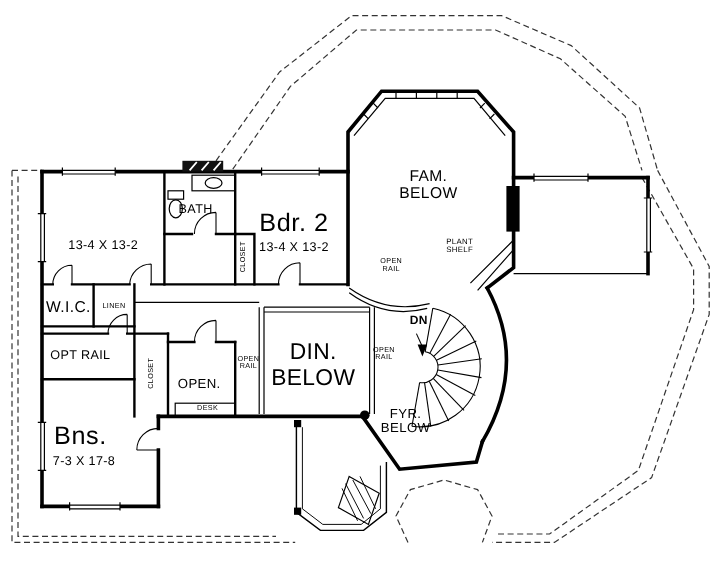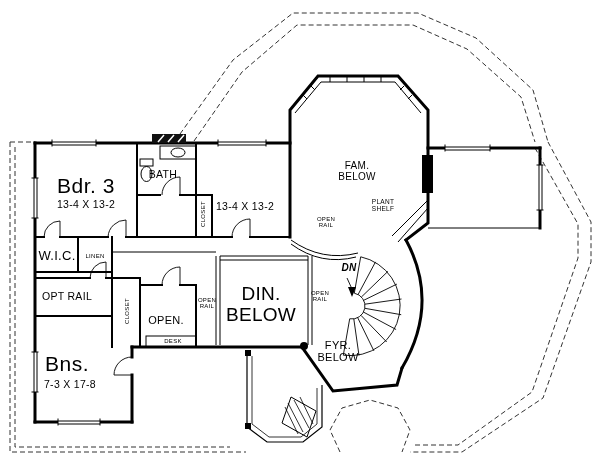--- a/index.html
+++ b/index.html
@@ -8,21 +8,21 @@
     font-family:"Liberation Sans",sans-serif;
   }
   .plan svg{position:absolute;left:0;top:0;}
   .lbl{
     position:absolute;transform:translate(-50%,-50%);
     color:#000;text-align:center;white-space:pre-line;line-height:1.08;
     letter-spacing:0.3px;
   }
   .lbl.vert{transform:translate(-50%,-50%) rotate(-90deg);}
   .lbl.big{font-weight:400;letter-spacing:0.5px;}
-  .lbl.bold{font-weight:700;font-style:italic;}
+  .lbl.bold{font-weight:700;}
 </style>
 </head>
 <body>
 
 <div class="plan">
 
   <svg width="600" height="469" viewBox="0 0 600 469">
 
     <g stroke="#333" stroke-width="1" fill="none" stroke-dasharray="5 3">
       <path d="M10,142 H35"></path>
@@ -141,25 +141,25 @@
     <g stroke="#000" fill="none">
       <path stroke-width="1.2" d="M247,352 V427 L267,442 H303 L322,427 V385"></path>
       <path stroke-width="0.8" d="M252,356 V424 L269,437 H301 L317,424 V388"></path>
       <polygon stroke-width="1" points="291,397 316,411 307,437 282,423"></polygon>
       <path stroke-width="0.8" d="M288,403 L303,432 M294,400 L309,428 M300,397 L313,424 M285,407 L298,434"></path>
       <rect x="245" y="350" width="6" height="6" fill="#000" stroke="none"></rect>
       <rect x="245" y="423" width="6" height="6" fill="#000" stroke="none"></rect>
     </g>
   </svg>
 
-  <div class="lbl big" style="left:86px;top:186px;font-size:21px">Bdr. 3</div>
   <div class="lbl" style="left:86px;top:205px;font-size:10.5px">13-4 X 13-2</div>
   <div class="lbl" style="left:163px;top:175px;font-size:10.5px">BATH</div>
+  <div class="lbl big" style="left:245px;top:187px;font-size:21px">Bdr. 2</div>
   <div class="lbl" style="left:245px;top:207px;font-size:10.5px">13-4 X 13-2</div>
-  <div class="lbl" style="left:357px;top:172px;font-size:10px">FAM.
+  <div class="lbl" style="left:357px;top:154px;font-size:13px">FAM.
 BELOW</div>
   <div class="lbl" style="left:383px;top:205px;font-size:6.5px">PLANT
 SHELF</div>
   <div class="lbl" style="left:326px;top:222px;font-size:6px">OPEN
 RAIL</div>
   <div class="lbl" style="left:57px;top:256px;font-size:13px">W.I.C.</div>
   <div class="lbl" style="left:95px;top:256px;font-size:6px">LINEN</div>
   <div class="lbl" style="left:67px;top:297px;font-size:10.5px">OPT RAIL</div>
   <div class="lbl vert" style="left:203px;top:214px;font-size:6px">CLOSET</div>
   <div class="lbl vert" style="left:127px;top:311px;font-size:6px">CLOSET</div>

